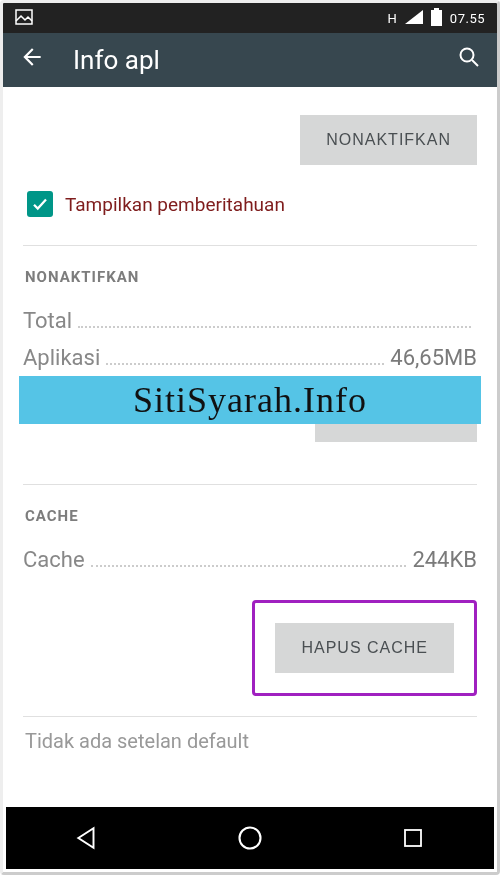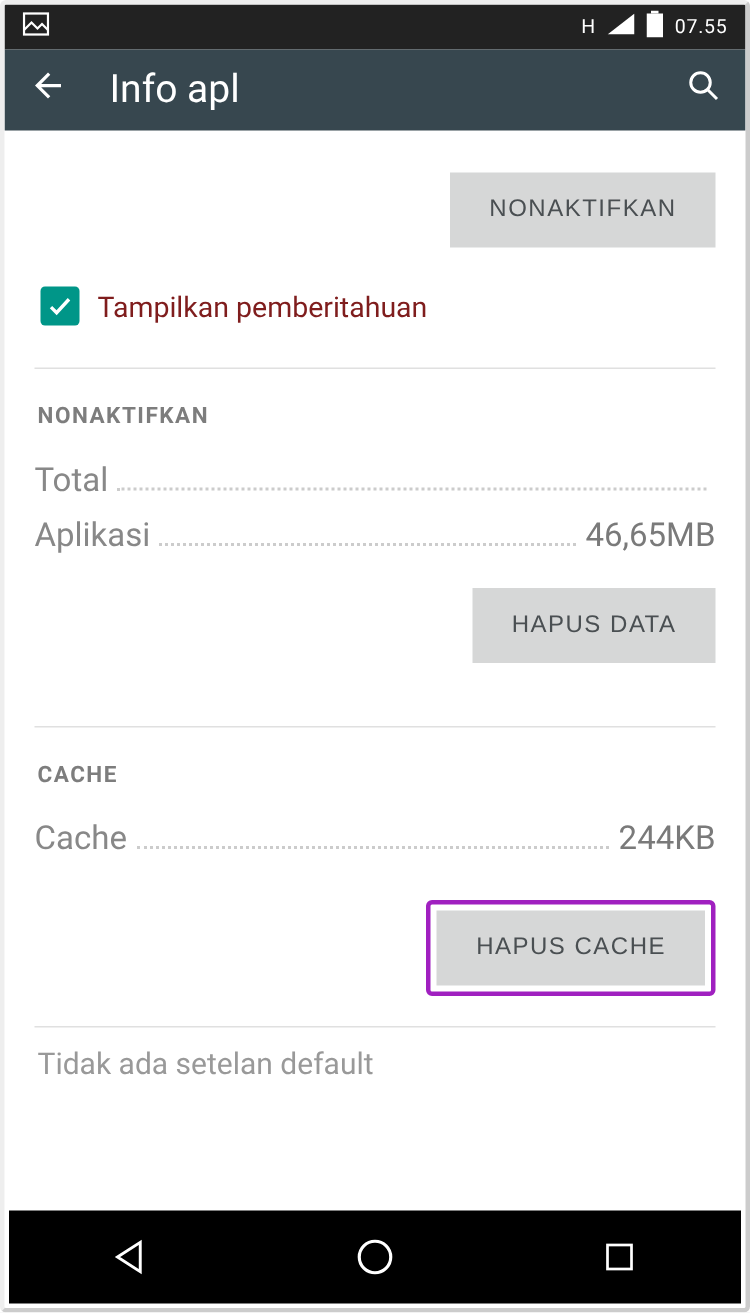--- a/index.html
+++ b/index.html
@@ -22,21 +22,21 @@
   .section-header { color: #7d7d7d; font-weight: 700; font-size: 15px; letter-spacing: 1px; padding: 22px 0 16px 2px; }
   .row { display: flex; align-items: baseline; padding: 6px 0; text-align: center; }
   .row-label { color: #888; font-size: 22px; }
   .dots { flex: 1; border-bottom: 2px dotted #ccc; margin: 0 6px 4px 6px; }
   .row-value { color: #7a7a7a; font-size: 22px; }
   .btn-row { display: flex; justify-content: flex-end; padding: 22px 0 20px 0; position: relative; }
   .highlight-overlay { position: absolute; left: -4px; right: -4px; top: 0; height: 48px; background: #55c4e6; z-index: 2; display: flex; align-items: center; justify-content: center; }
   .watermark { font-family: 'Comic Sans MS', cursive; font-size: 36px; color: #111; letter-spacing: 1px; }
   .hapus-data-wrap { position: relative; padding-top: 6px; padding-bottom: 22px; }
   .divider { border-bottom: 1px solid #e0e0e0; }
-  .highlight-box { border: 3px solid #a020c0; padding: 4px; border-radius: 4px; }
+  .highlight-box { border: 3px solid #a020c0; padding: 20px; border-radius: 4px; }
   .cutoff-row { color: #999; font-size: 20px; padding: 12px 0 0 2px; overflow: hidden; white-space: nowrap; }
   .nav-bar { position: absolute; bottom: 3px; left: 3px; right: 3px; height: 62px; background: #000; display: flex; align-items: center; justify-content: space-around; }
   .nav-item { width: 30px; height: 30px; display: flex; align-items: center; justify-content: center; cursor: pointer; }
   .nav-back svg, .nav-home svg, .nav-recent svg { stroke: #fff; fill: none; stroke-width: 1.8; }
   .sig { width:18px; height:14px; display:inline-block; }
 </style>
 </head>
 <body>
 
 <div class="status-bar">
@@ -104,20 +104,23 @@
   <div class="row">
     <span class="row-label">Aplikasi</span>
     <span class="dots"></span>
     <span class="row-value">46,65MB</span>
   </div>
 
   <div class="hapus-data-wrap">
     <div class="btn-row" style="padding-top:10px;">
       <button class="btn">HAPUS DATA</button>
     </div>
+    <div class="highlight-overlay">
+      <span class="watermark">SitiSyarah.Info</span>
+    </div>
   </div>
 
   <div class="divider"></div>
 
   <div class="section-header">CACHE</div>
 
   <div class="row">
     <span class="row-label">Cache</span>
     <span class="dots"></span>
     <span class="row-value">244KB</span>

